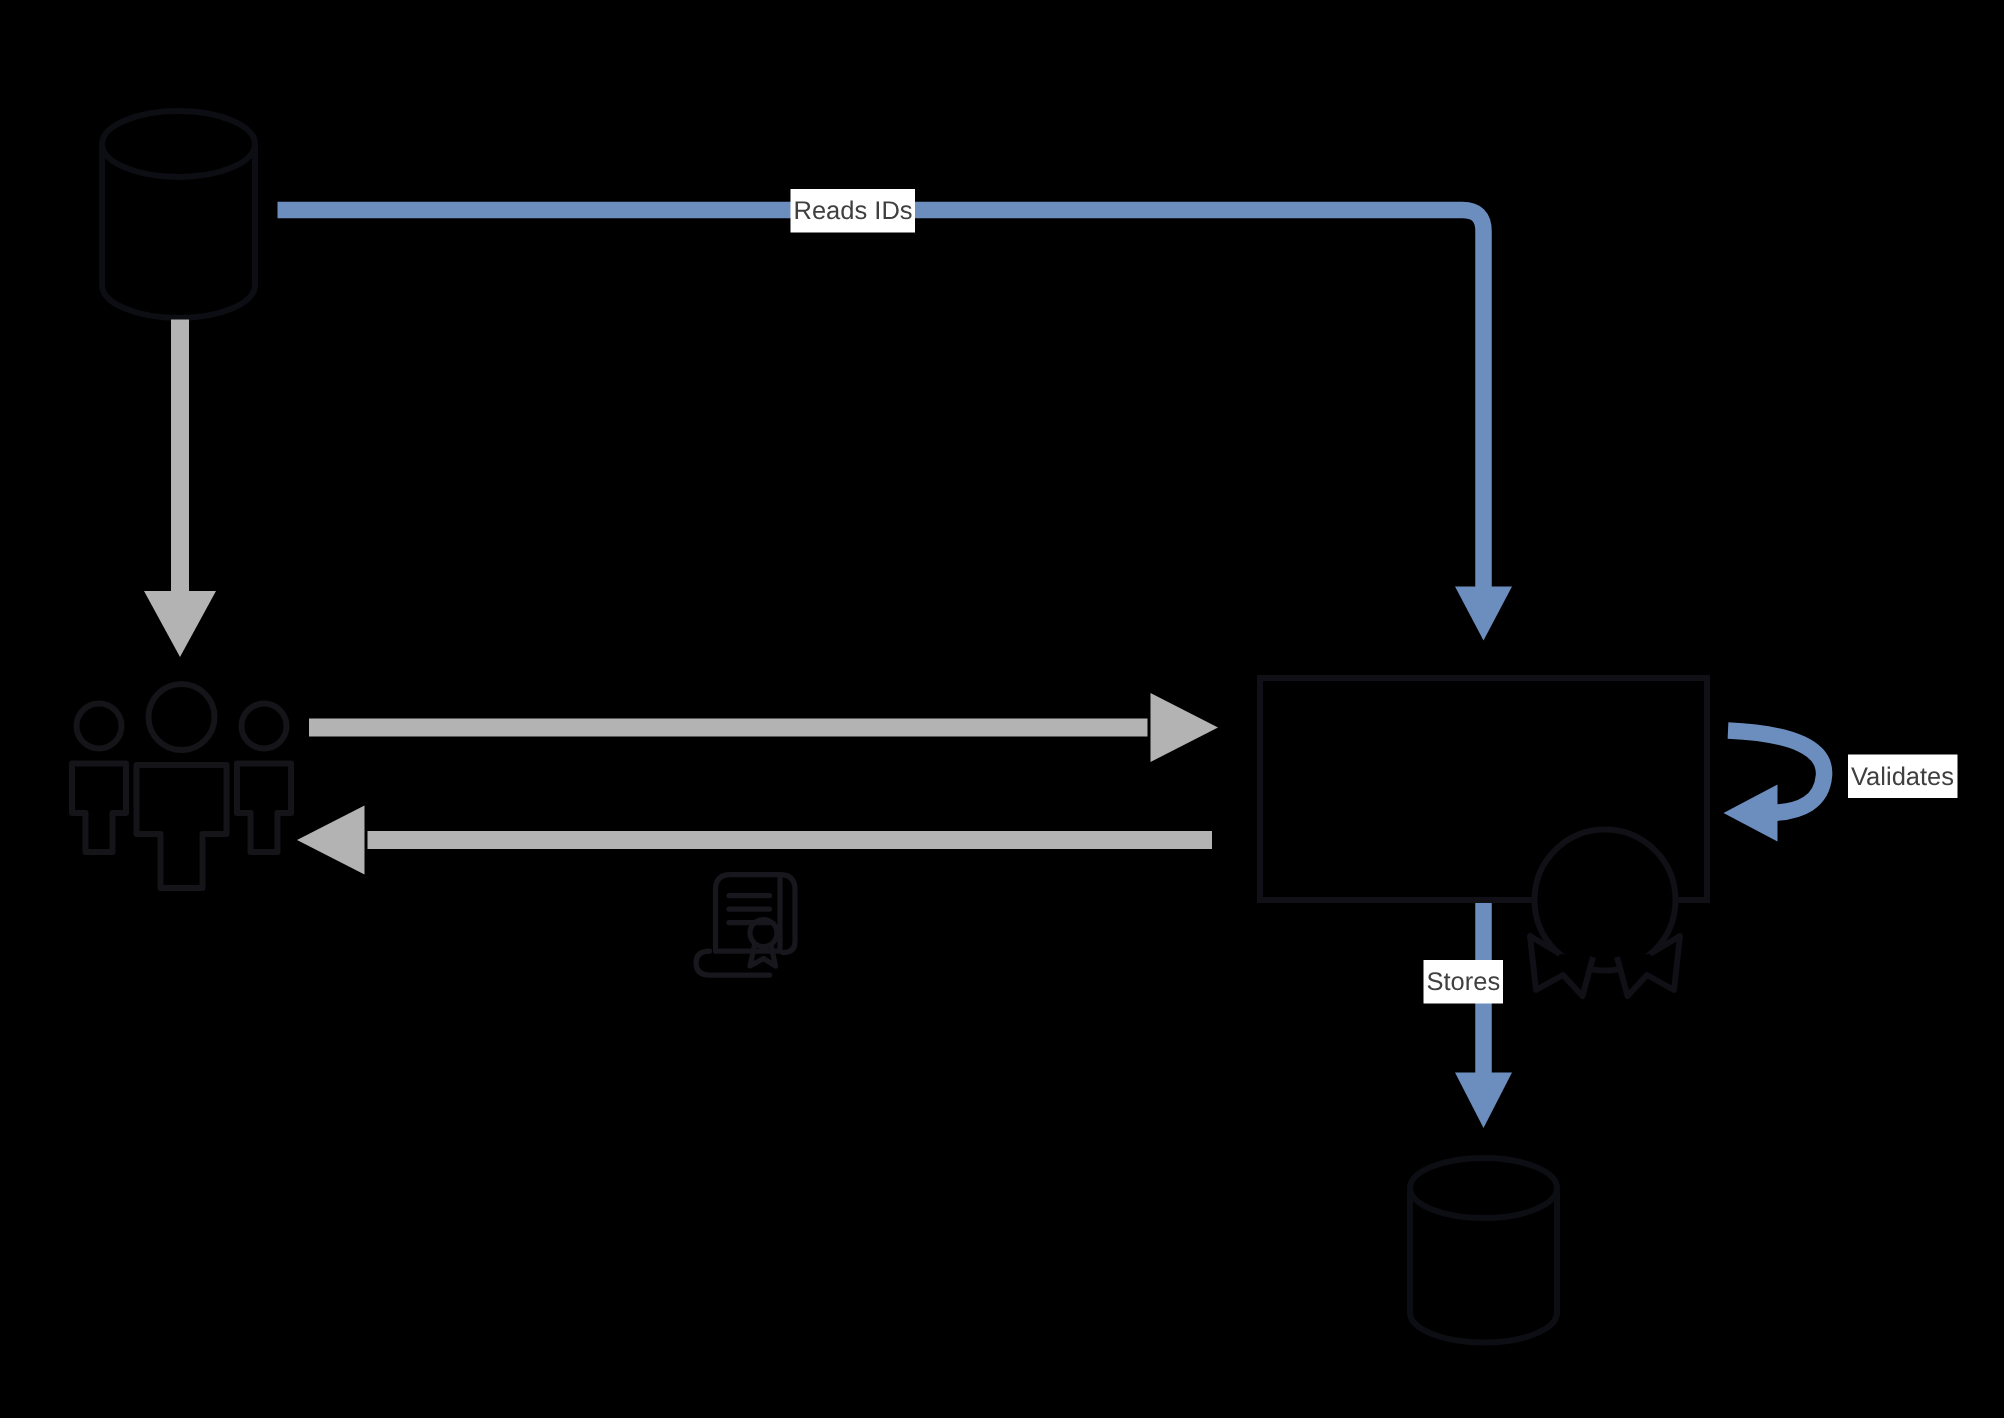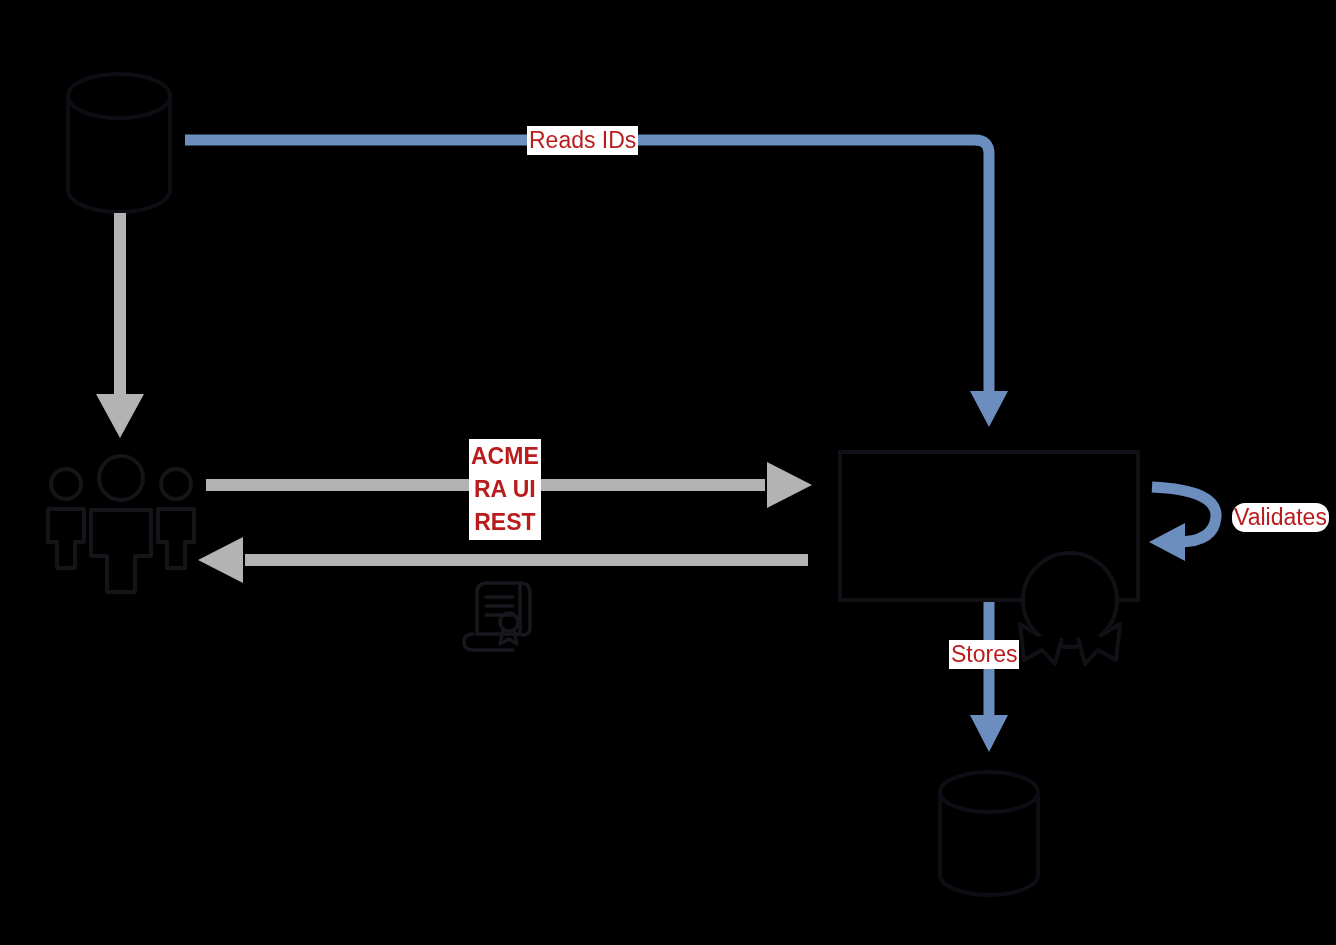--- a/index.html
+++ b/index.html
@@ -21,22 +21,22 @@
     position: absolute;
     left: 0;
     top: 0;
     width: 1336px;
     height: 945px;
     overflow: visible;
   }
   .edge-label {
     position: absolute;
     background: #ffffff;
-    color: #b91c1c;
-    font-size: 23px;
+    color: #404040;
+    font-size: 17px;
     line-height: 27px;
     font-family: "Liberation Sans", sans-serif;
     white-space: pre;
     padding: 1px 2px;
     text-align: center;
   }
   .edge-label.bold {
     font-weight: bold;
     line-height: 33px;
   }
@@ -119,19 +119,18 @@
     <g>
       <path d="M 940 792 L 940 875 A 49 20 0 0 0 1038 875 L 1038 792 Z" fill="#000000" stroke="#0d0d14" stroke-width="4"></path>
       <ellipse cx="989" cy="792" rx="49" ry="20" fill="#000000" stroke="#0d0d14" stroke-width="4"></ellipse>
     </g>
 
   </svg>
 
   <div class="edge-label" style="left:527px; top:126px;">Reads IDs</div>
 
 
-  <div class="edge-label bold" style="left:469px; top:439px;"><span>ACME</span><br><span>RA UI</span><br><span>REST</span></div>
 
-  <div class="edge-label" style="left:1232px; top:503px;border-radius:13px;">Validates</div>
+  <div class="edge-label" style="left:1232px; top:503px;">Validates</div>
 
   <div class="edge-label" style="left:949px; top:640px;">Stores</div>
 
 </div>
 
 </body></html>

